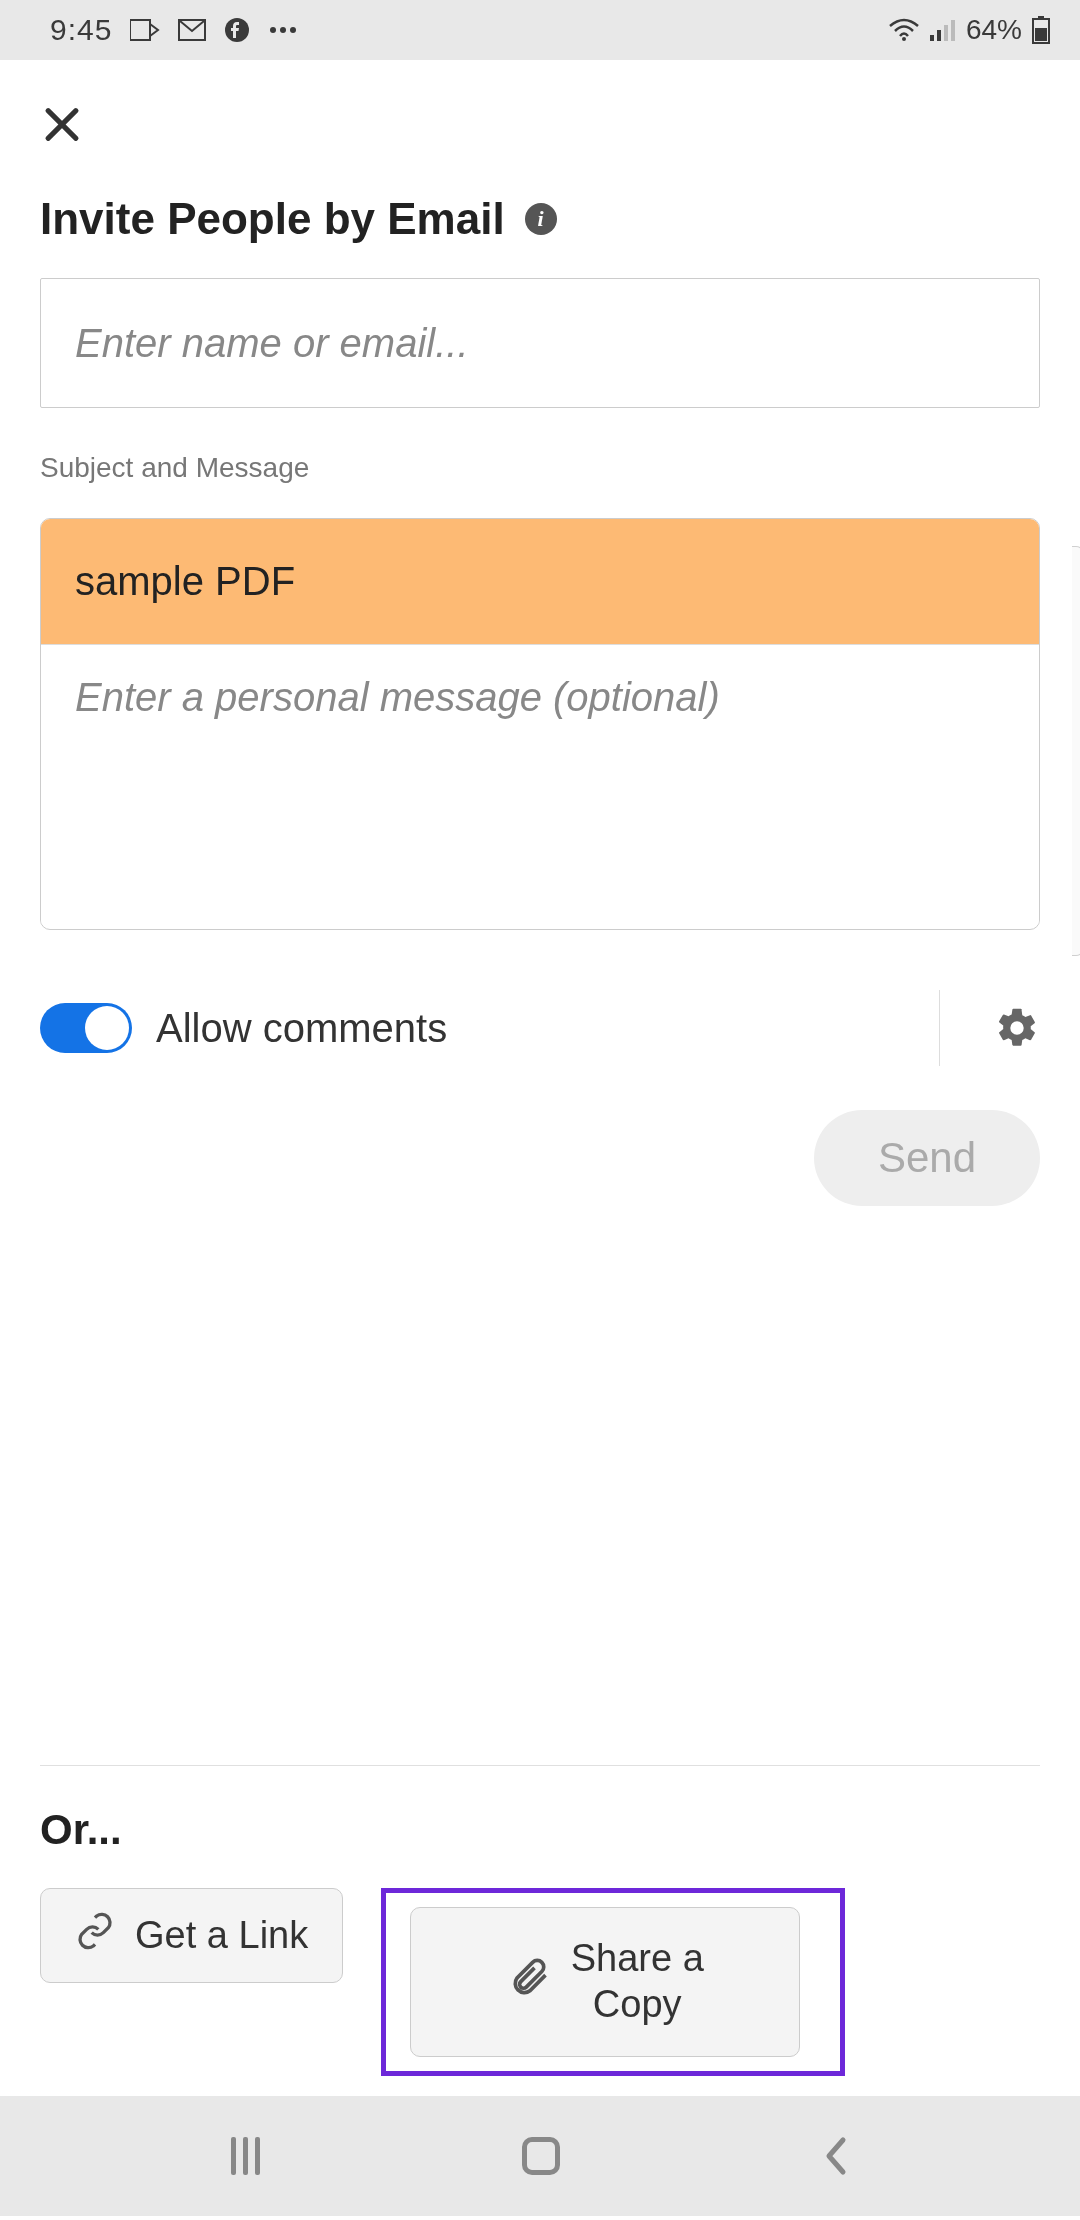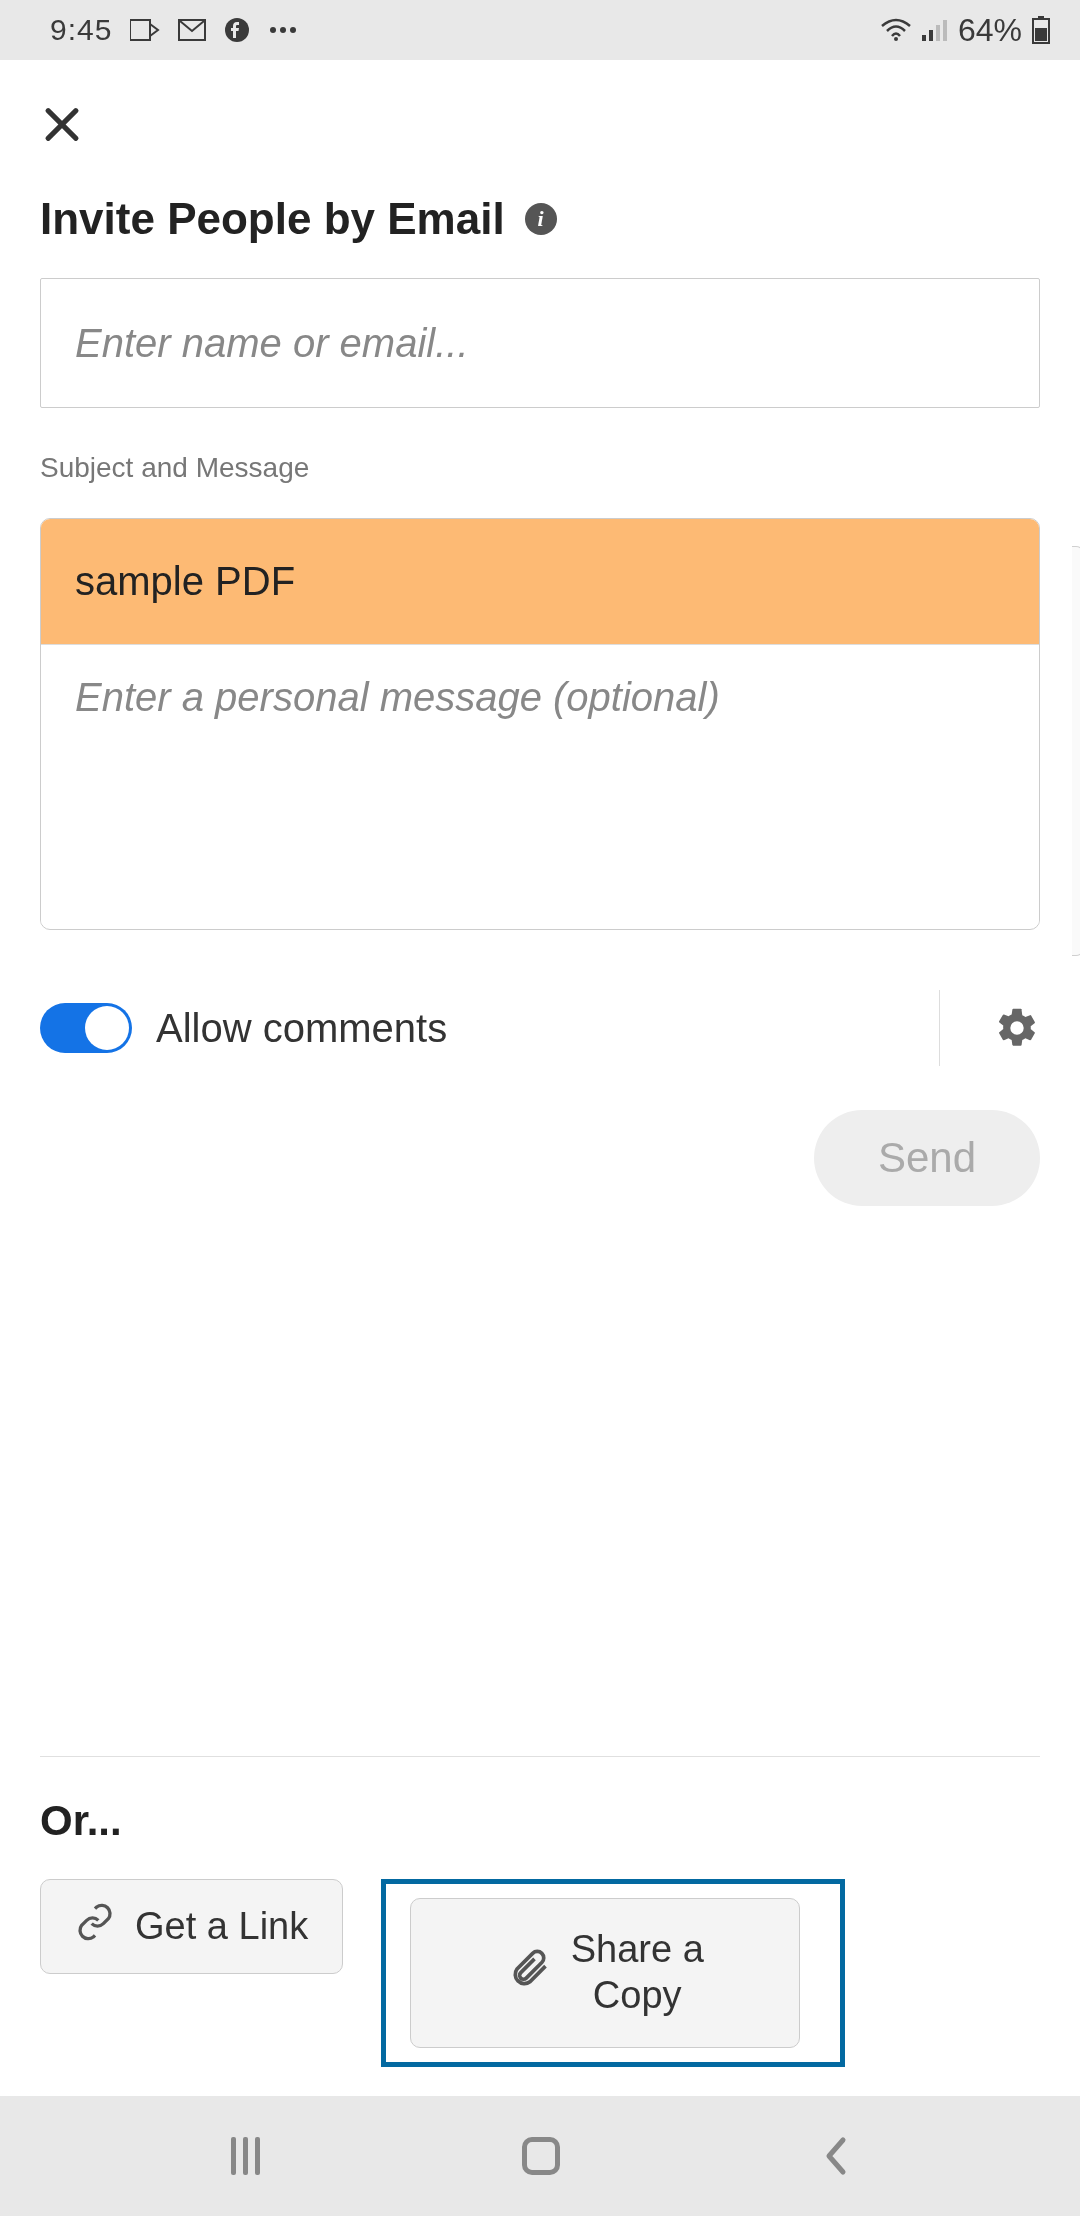--- a/index.html
+++ b/index.html
@@ -9,21 +9,21 @@
     height: 60px;
     background: #e8e8e8;
     display: flex;
     align-items: center;
     justify-content: space-between;
     padding: 0 30px 0 50px;
     font-size: 28px;
     color: #3a3a3a;
   }
   .status-left { display: flex; align-items: center; gap: 18px; }
-  .status-right { display: flex; align-items: center; gap: 10px; font-size: 32px; }
+  .status-right { display: flex; align-items: center; gap: 10px; font-size: 28px; }
   .status-time { font-size: 30px; letter-spacing: 1px; }
   .status-ico { display: inline-flex; }
   
   .content {
     padding: 0 40px;
     background: #fff;
     position: relative;
     height: 2036px;
   }
   
@@ -81,34 +81,34 @@
   .toggle-label { font-size: 40px; color: #333; flex: 1; }
   .vsep { width: 1px; height: 76px; background: #ddd; margin-right: 30px; }
   .gear { width: 46px; height: 46px; color: #666; cursor: pointer; }
   
   .send-row { display: flex; justify-content: flex-end; margin-top: 44px; }
   .send-btn {
     padding: 24px 64px; font-size: 42px; border: none; border-radius: 60px;
     background: #eee; color: #aaa; font-weight: 500;
   }
   
-  .bottom-block { position: absolute; bottom: 12px; left: 0; right: 0; padding: 0 40px 17px 40px; }
+  .bottom-block { position: absolute; bottom: 3px; left: 0; right: 0; padding: 0 40px 17px 40px; }
   .hr { height: 1px; background: #e0e0e0; margin-bottom: 40px; }
   .or-label { font-size: 42px; font-weight: 700; color: #222; margin-bottom: 34px; }
   .btn-row { display: flex; gap: 38px; align-items: stretch; }
   .opt-btn {
     display: flex; align-items: center; justify-content: center; gap: 20px;
     border: 1px solid #ccc; border-radius: 10px; background: #f4f4f4;
     font-size: 38px; color: #333; padding: 0 34px;
   }
   .opt-link { height: 95px; }
   .opt-share { width: 390px; height: 150px; flex-direction: row; text-align: center; line-height: 1.2; }
   .opt-share .txt { display: flex; flex-direction: column; align-items: center; }
   .highlight-box {
-    border: 5px solid #0369a1; padding: 14px 40px 14px 24px;
+    border: 5px solid #6d28d9; padding: 14px 40px 14px 24px;
   }
   
   .scroll-hint {
     position: absolute; right: -4px; top: 486px; width: 12px; height: 410px;
     border: 1px solid #d0d0d0; border-left: none; border-radius: 0 8px 8px 0;
     background: #fafafa;
   }
   
   .nav-bar {
     height: 120px; background: #e8e8e8; display: flex; align-items: center;

